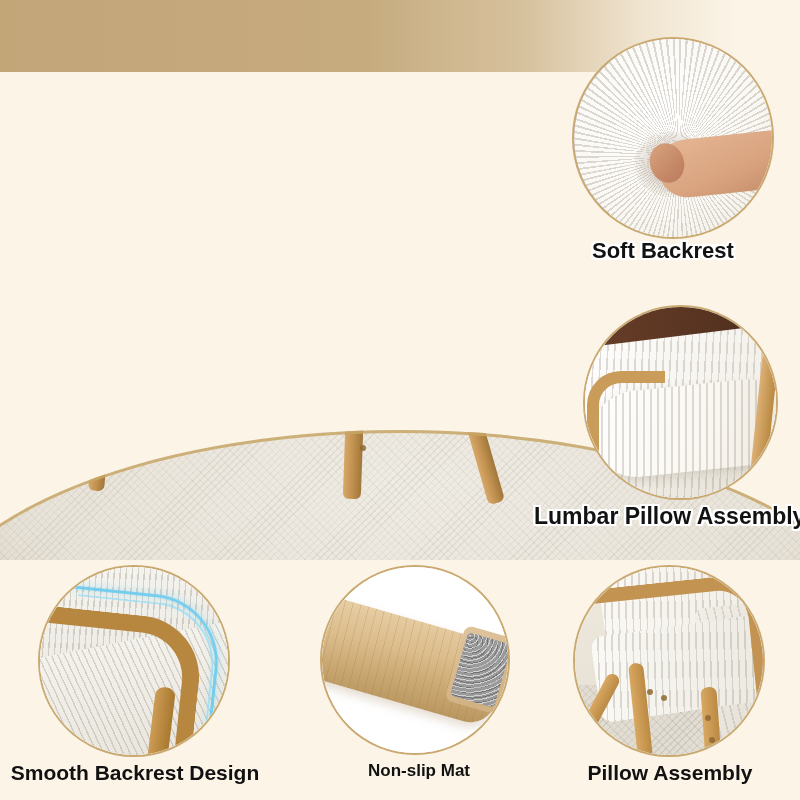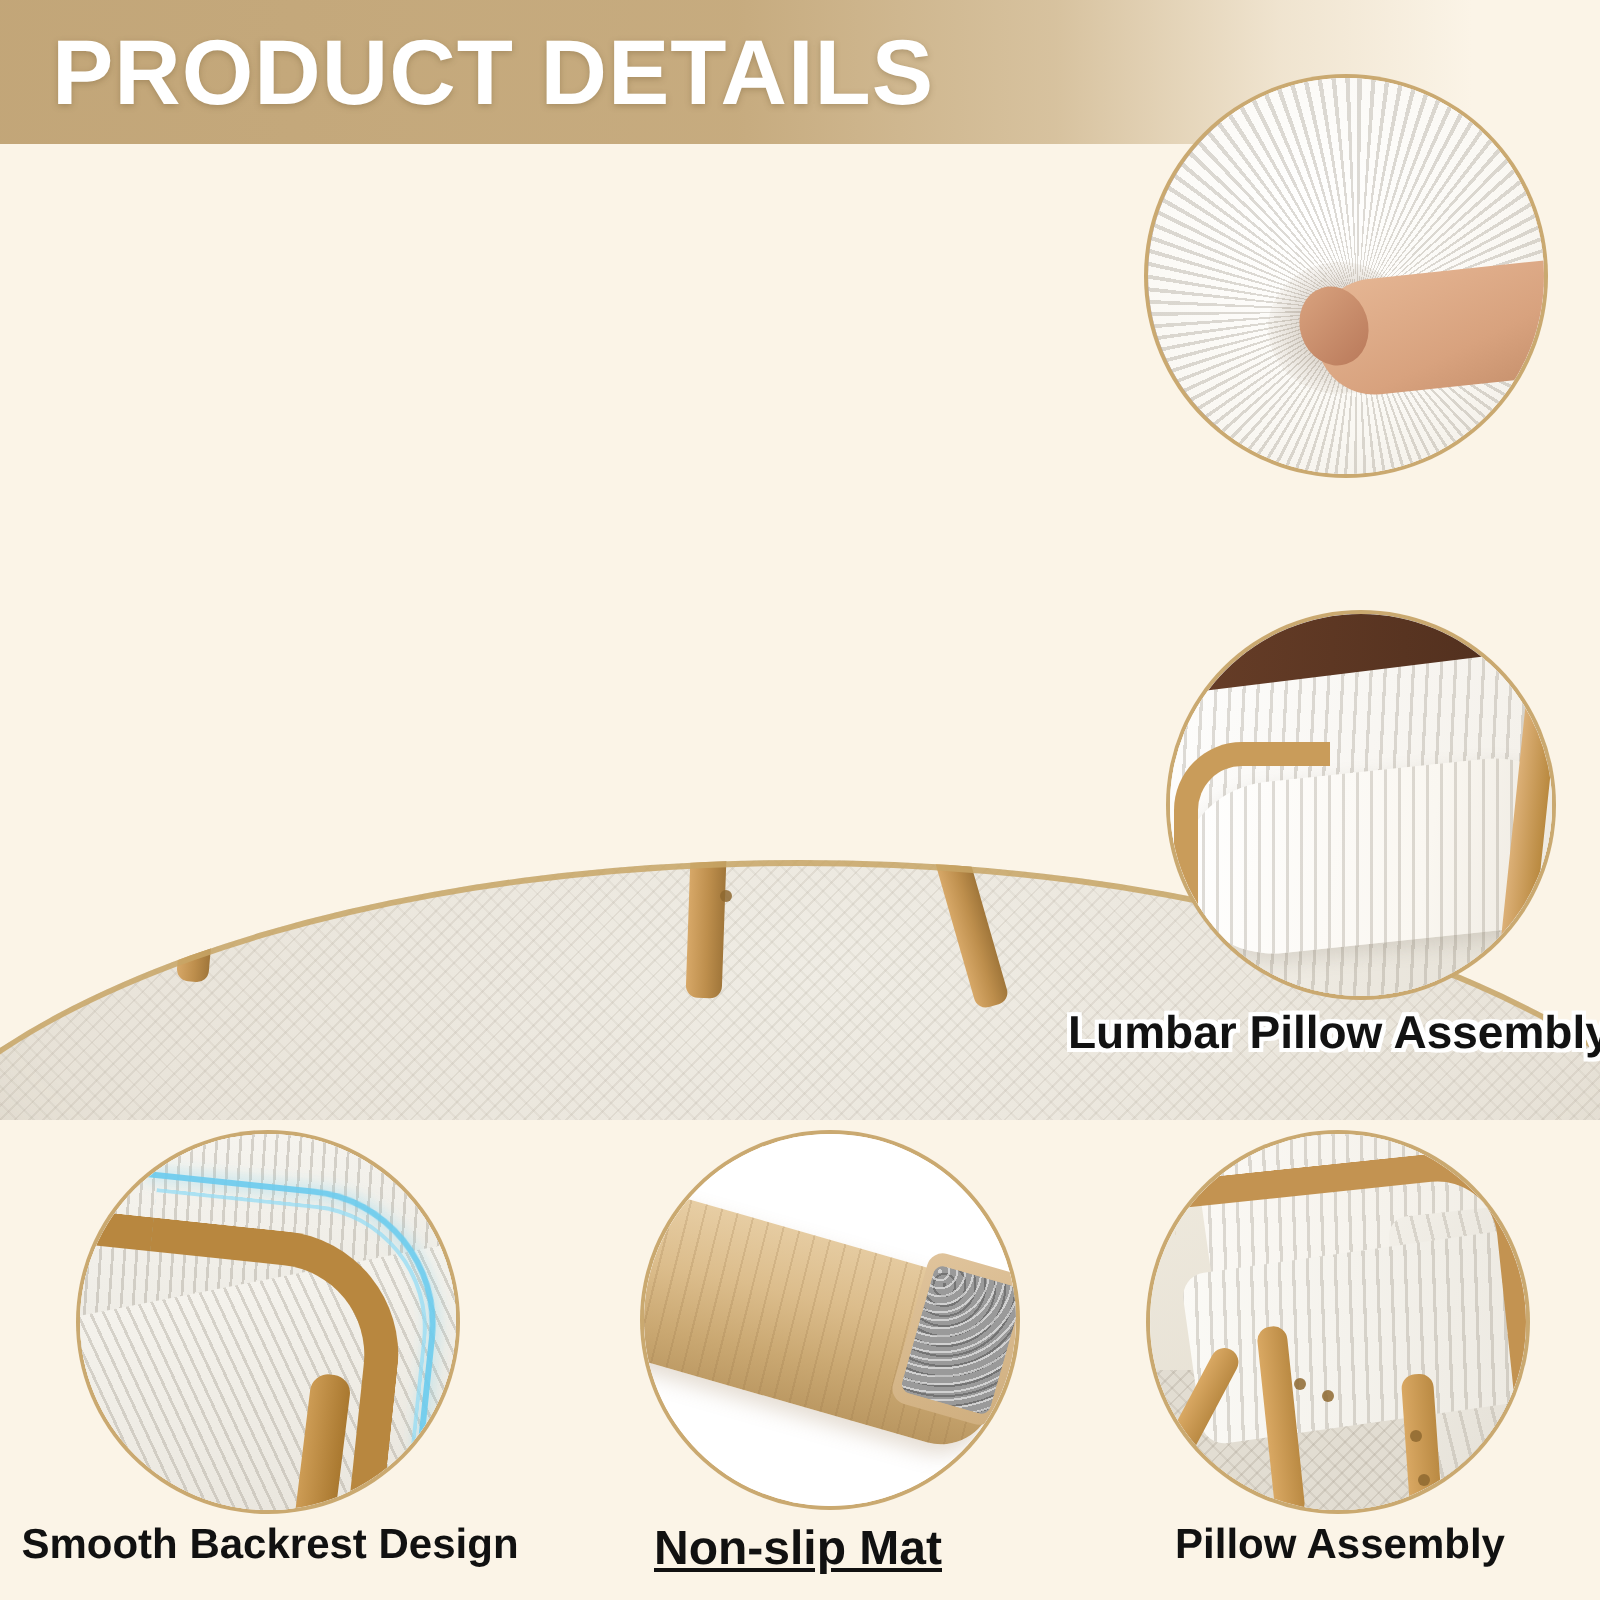--- a/index.html
+++ b/index.html
@@ -306,33 +306,33 @@
       <div class="peg" style="left:362px;top:332px;"></div>
       <div class="peg" style="left:404px;top:226px;"></div>
       <div class="peg" style="left:265px;top:370px;"></div>
     </div>
 
     <div class="hero-mask"></div>
     <div class="hero-mask-rim"></div>
   </div>
 
   <div class="banner"></div>
-  <div class="banner-title">PRODUCT DETAILS</div>
 
   <div class="bubble" style="left:572px;top:37px;width:202px;height:202px;">
     <div class="b1-wood"></div>
     <div class="b1-mag"></div>
     <div class="b1-magw">FOLLOW</div>
     <div class="b1-arm"></div>
     <div class="b1-cush"></div>
     <div class="b1-rib"></div>
     <div class="b1-dent"></div>
     <div class="b1-hand"></div>
     <div class="b1-finger"></div>
   </div>
+  <div class="cap-out" style="left:592px;top:238px;font-size:22px;">Soft Backrest</div>
 
   <div class="bubble" style="left:583px;top:305px;width:195px;height:195px;">
     <div class="b2-bg"></div>
     <div class="b2-floor"></div>
     <div class="b2-rug"></div>
     <div class="b2-back">
         <div class="rib"></div>
       </div>
     <div class="b2-seat">
         <div class="rib"></div>
@@ -362,21 +362,21 @@
   <div class="cap-plain" style="left:0px;top:761px;width:270px;font-size:21px;">Smooth Backrest Design</div>
 
   <div class="bubble" style="left:320px;top:565px;width:190px;height:190px;">
     <div class="b4-bg"></div>
     <div class="b4-leg">
         <div class="b4-grain"></div>
       </div>
     <div class="b4-face"></div>
     <div class="b4-felt"></div>
   </div>
-  <div class="cap-plain" style="left:284px;top:761px;width:230px;font-size:24px;text-decoration:underline;">Non-slip Mat</div>
+  <div class="cap-plain" style="left:304px;top:761px;width:230px;font-size:17px;">Non-slip Mat</div>
 
   <div class="bubble" style="left:573px;top:565px;width:192px;height:192px;">
     <div class="b5-bg"></div>
     <div class="b5-rug"></div>
     <div class="b5-floor"></div>
     <div class="b5-cush">
         <div class="rib"></div>
       </div>
     <div class="b5-side">
         <div class="rib-v"></div>

